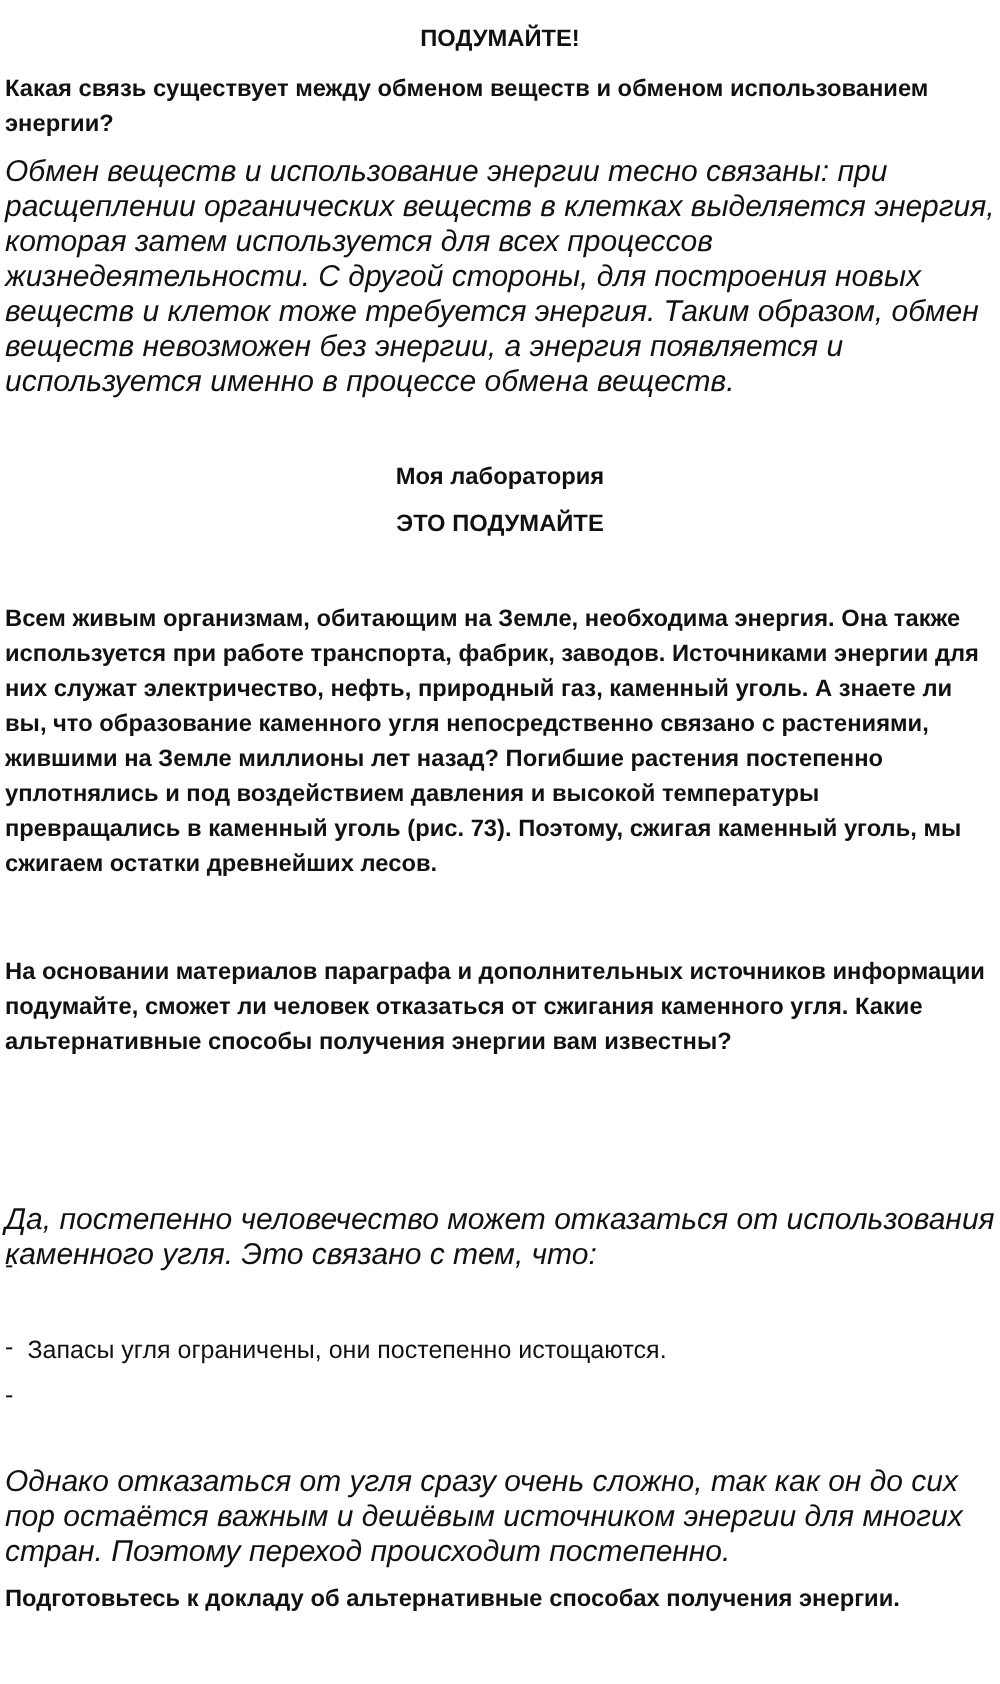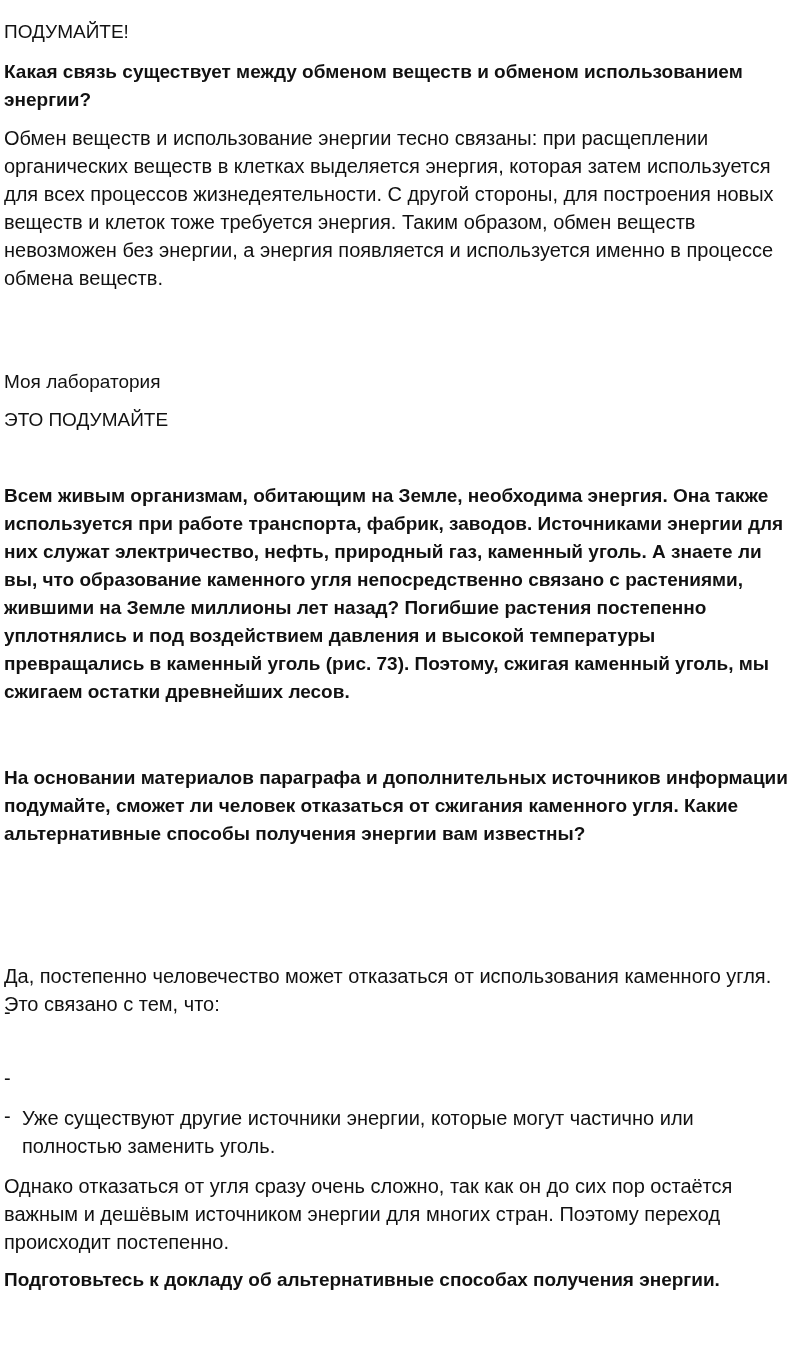--- a/index.html
+++ b/index.html
@@ -2,23 +2,23 @@
 <html><head>
 <meta charset="utf-8">
 <style>
   html, body { margin: 0; padding: 0; background: #ffffff; }
   body {
     width: 800px; height: 1347px; overflow: hidden; position: relative;
     font-family: "Liberation Sans", sans-serif; color: #111111;
   }
   .page { position: absolute; left: 4px; top: 0; width: 792px; }
   .blk { position: absolute; left: 0; width: 792px; }
-  .caps { font-weight: normal; font-size: 19px; line-height: 28px; }
+  .caps { font-weight: bold; font-size: 19px; line-height: 28px; text-align: center; }
   .q { font-weight: bold; font-size: 19px; line-height: 28px; }
-  .p { font-size: 20px; line-height: 28px; }
+  .p { font-size: 24px; line-height: 28px; font-style: italic; }
   .li { position: absolute; left: 0; width: 792px; font-size: 20px; line-height: 28px; padding-left: 18px; box-sizing: border-box; }
   .li .dash { position: absolute; left: 0; top: -2px; }
 </style>
 </head>
 <body>
 
 <div class="page">
   <div class="blk caps" style="top:18px">ПОДУМАЙТЕ!</div>
   <div class="blk q" style="top:58px">Какая связь существует между обменом веществ и обменом использованием энергии?</div>
   <div class="blk p" style="top:124px">Обмен веществ и использование энергии тесно связаны: при расщеплении органических веществ в клетках выделяется энергия, которая затем используется для всех процессов жизнедеятельности. С другой стороны, для построения новых веществ и клеток тоже требуется энергия. Таким образом, обмен веществ невозможен без энергии, а энергия появляется и используется именно в процессе обмена веществ.</div>
@@ -28,21 +28,21 @@
   <div class="blk q" style="top:482px">Всем живым организмам, обитающим на Земле, необходима энергия. Она также используется при работе транспорта, фабрик, заводов. Источниками энергии для них служат электричество, нефть, природный газ, каменный уголь. А знаете ли вы, что образование каменного угля непосредственно связано с растениями, жившими на Земле миллионы лет назад? Погибшие растения постепенно уплотнялись и под воздействием давления и высокой температуры превращались в каменный уголь (рис. 73). Поэтому, сжигая каменный уголь, мы сжигаем остатки древнейших лесов.</div>
 
   <div class="blk q" style="top:764px">На основании материалов параграфа и дополнительных источников информации подумайте, сможет ли человек отказаться от сжигания каменного угля. Какие альтернативные способы получения энергии вам известны?</div>
   <div class="blk p" style="top:962px">Да, постепенно человечество может отказаться от использования каменного угля. Это связано с тем, что:</div>
 
   <div class="li" style="top:1000px">
     <span class="dash">-</span>
   </div>
   <div class="li" style="top:1066px">
     <span class="dash">-</span>
+    <span>Запасы угля ограничены, они постепенно истощаются.</span>
   </div>
   <div class="li" style="top:1104px">
     <span class="dash">-</span>
-    <span>Уже существуют другие источники энергии, которые могут частично или полностью заменить уголь.</span>
   </div>
 
   <div class="blk p" style="top:1172px">Однако отказаться от угля сразу очень сложно, так как он до сих пор остаётся важным и дешёвым источником энергии для многих стран. Поэтому переход происходит постепенно.</div>
   <div class="blk q" style="top:1266px">Подготовьтесь к докладу об альтернативные способах получения энергии.</div>
 </div>
 
 </body></html>

